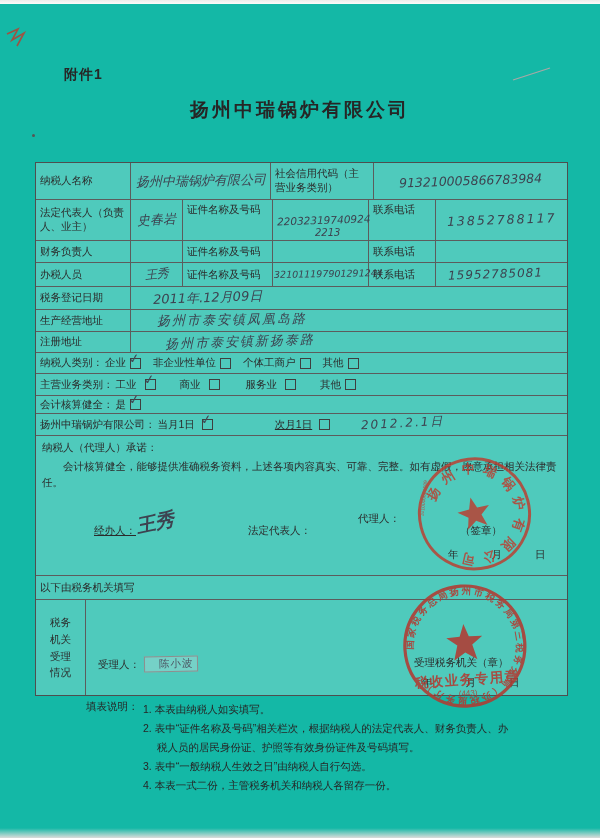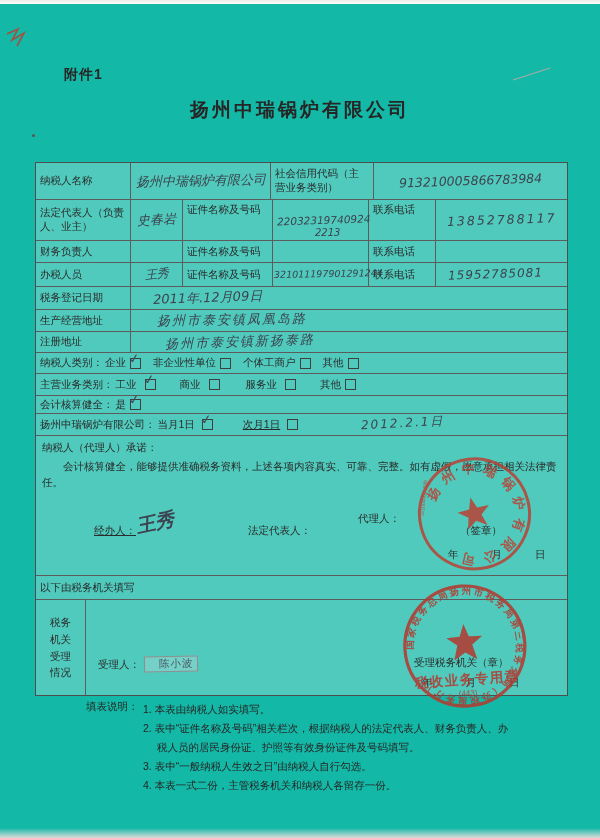--- a/index.html
+++ b/index.html
@@ -197,21 +197,21 @@
       </div>
     </div>
 
     <div class="r" style="height:22px;">
       <div class="c grow last optgrp">
         <span class="lbl">扬州中瑞锅炉有限公司：</span>
         <span class="opt" style="margin-left:2px;">当月1日</span>
           <span class="bx" style="margin-left:7px;">
             <span class="chk">✓</span>
           </span>
-        <span class="opt" style="margin-left:28px;text-decoration:underline;">次月1日</span>
+        <span class="opt" style="margin-left:60px;text-decoration:underline;">次月1日</span>
           <span class="bx" style="margin-left:7px;"></span>
         <span class="hw" style="position:absolute;left:325px;top:2px;font-size:12px;transform:rotate(-3deg);letter-spacing:2px;">2012.2.1日</span>
       </div>
     </div>
 
     <div class="r" style="height:140px;">
       <div class="c grow last block">
         <div style="padding:4px 2px 0 2px;">纳税人（代理人）承诺：</div>
         <div style="padding:3px 6px 0 2px;text-indent:2em;line-height:1.6;">会计核算健全，能够提供准确税务资料，上述各项内容真实、可靠、完整。如有虚假，愿意承担相关法律责任。</div>
 

